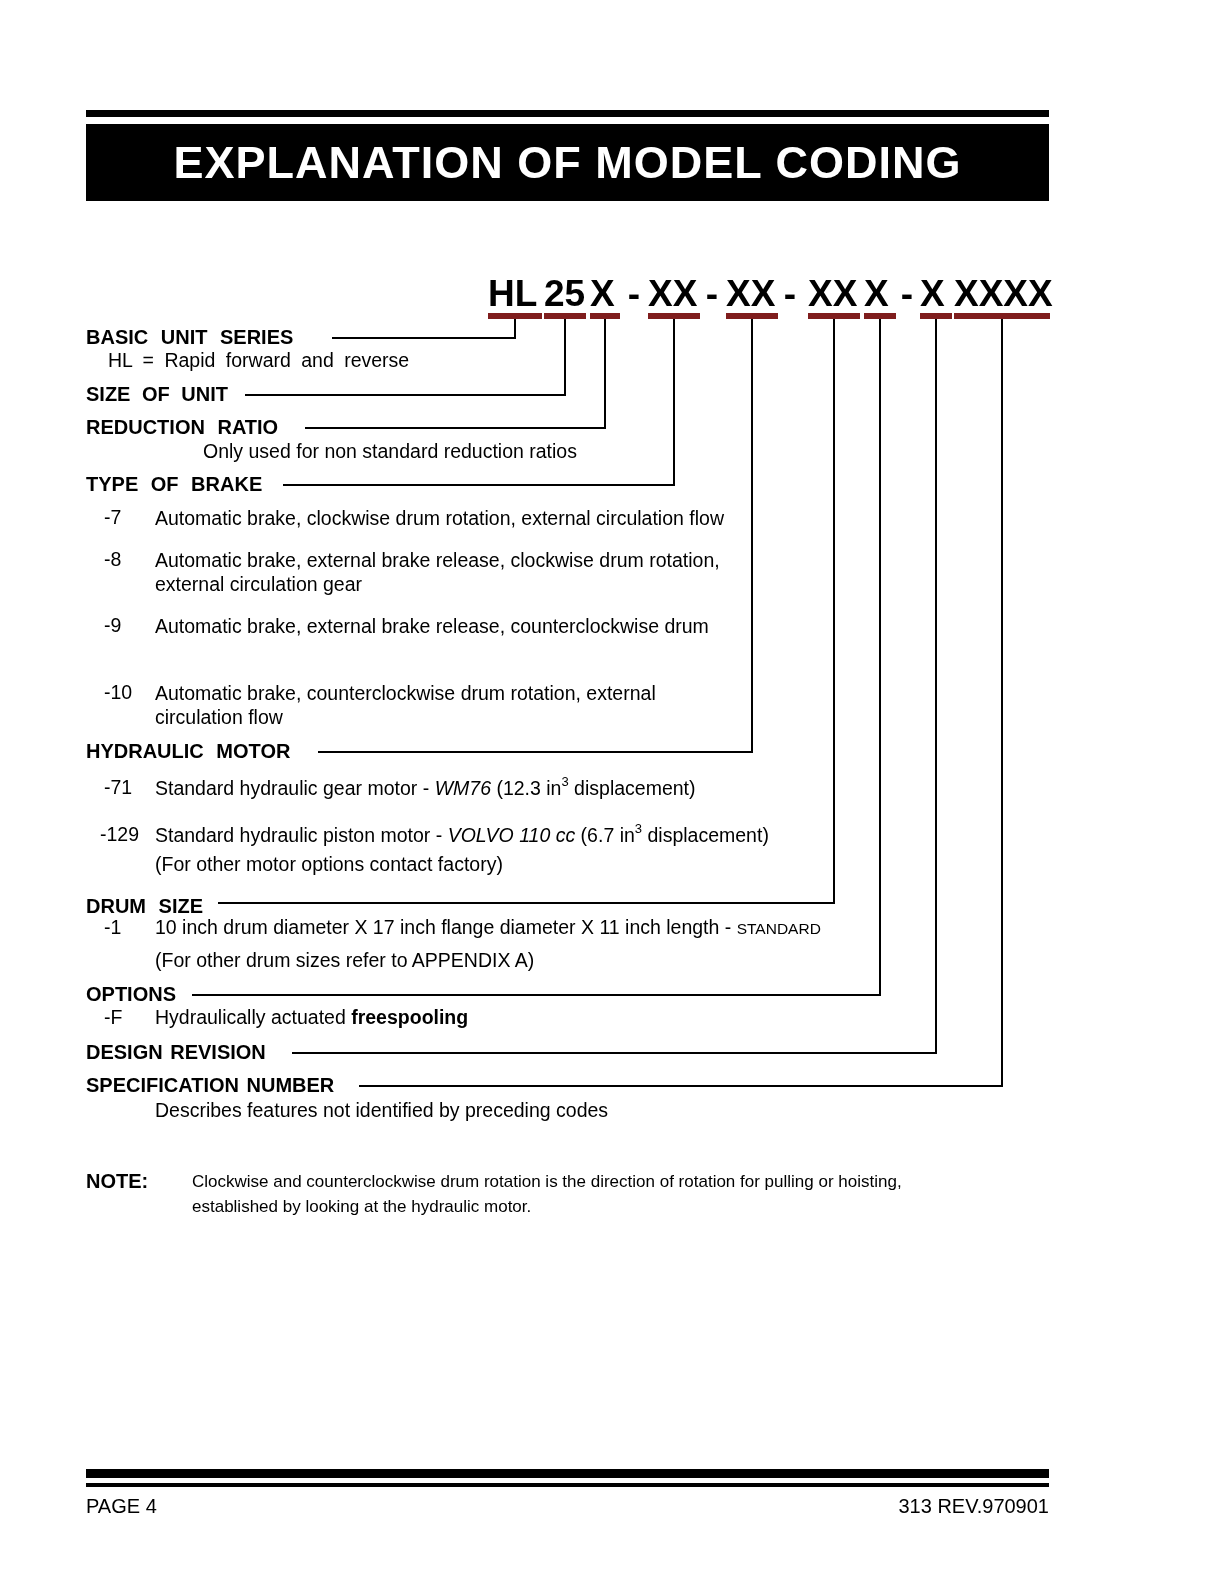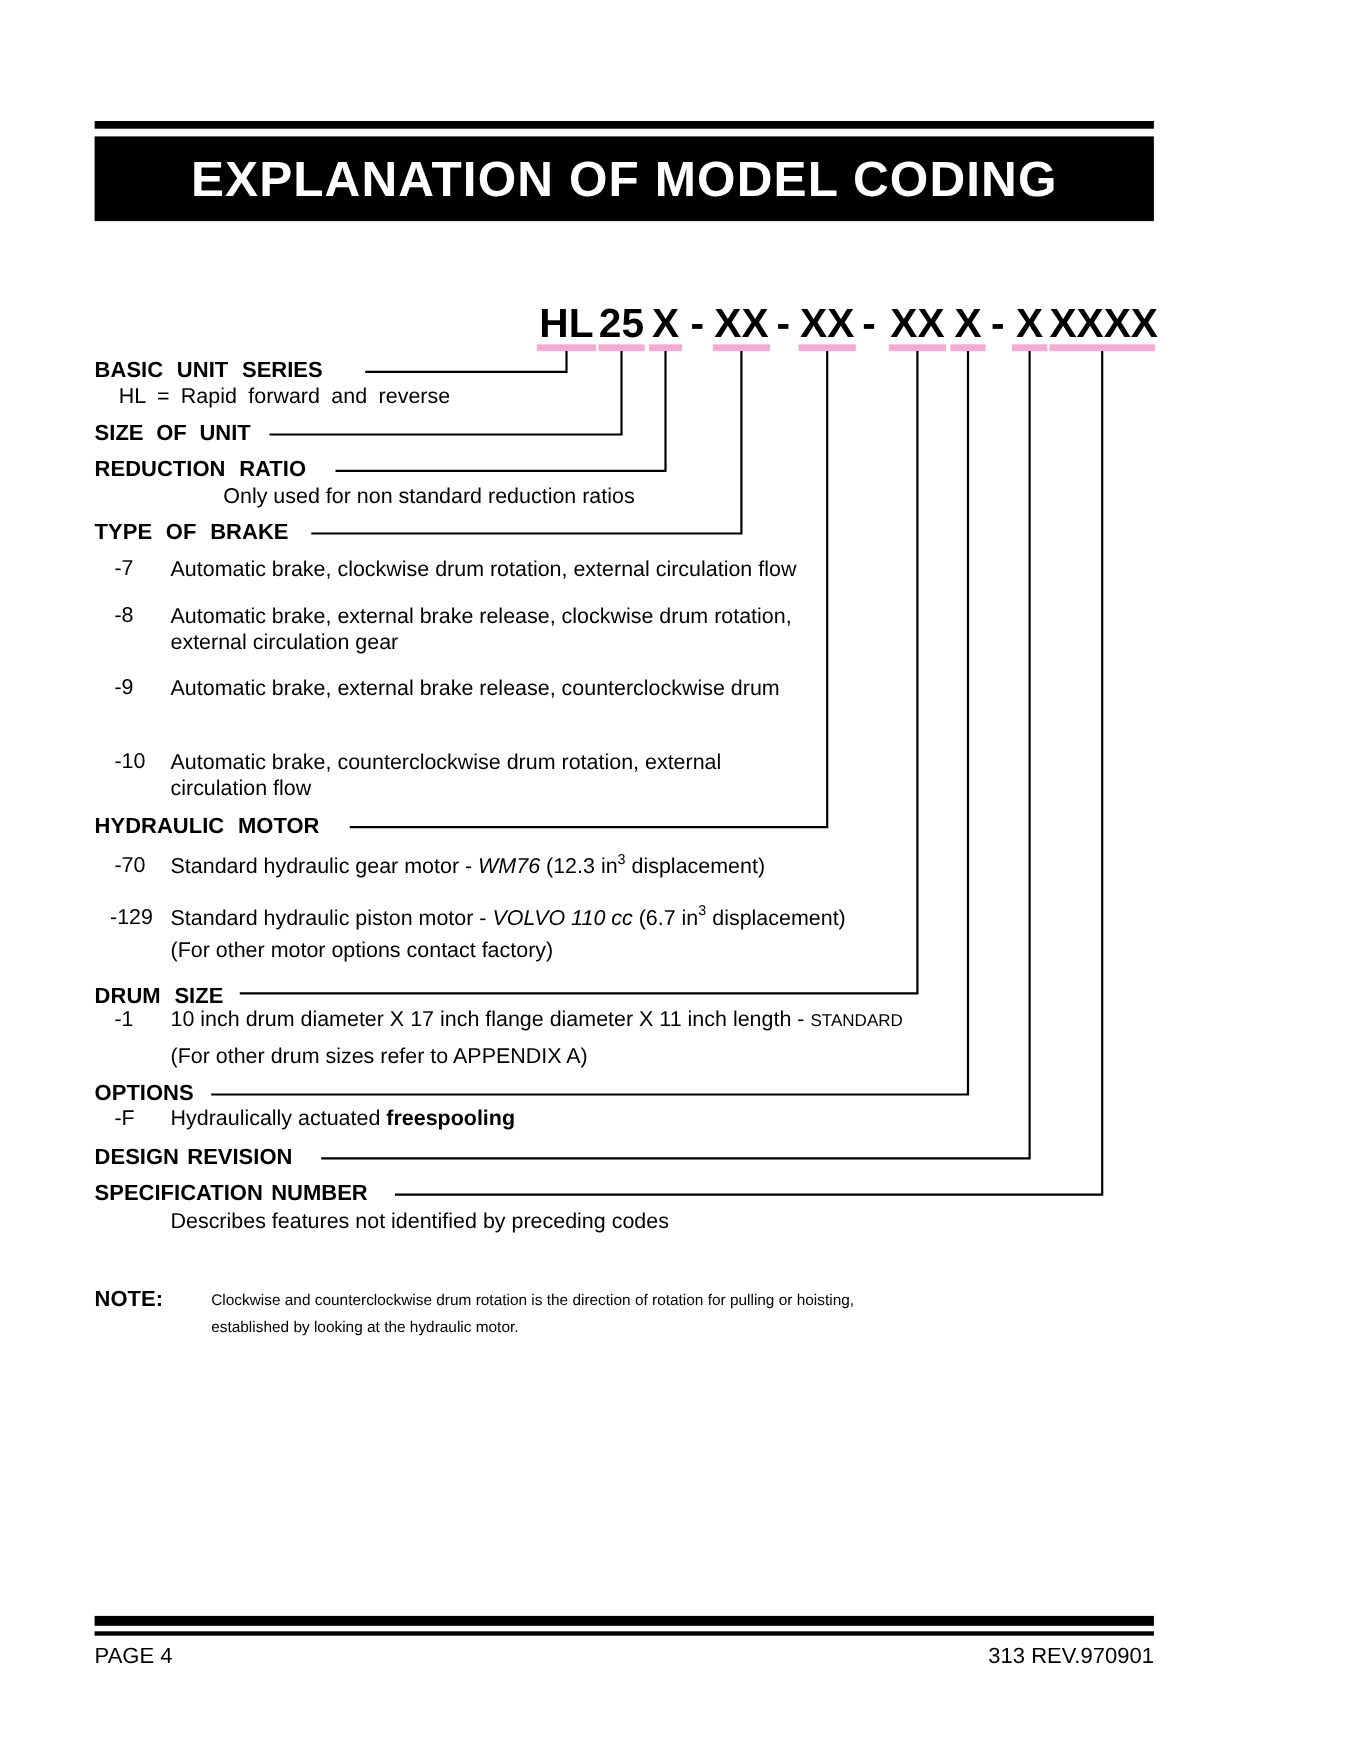--- a/index.html
+++ b/index.html
@@ -7,42 +7,42 @@
     position:relative; width:1224px; height:1584px; background:#ffffff;
     font-family:"Liberation Sans", sans-serif; color:#000; overflow:hidden;
   }
   .bar { position:absolute; background:#000; }
   .title-box {
     position:absolute; left:86px; top:124px; width:963px; height:77px;
     background:#000; color:#fff; display:flex; align-items:center; justify-content:center;
   }
   .title-box span { font-size:45px; font-weight:bold; letter-spacing:1px; white-space:nowrap; }
   .seg {
-    position:absolute; top:273px; height:40px; line-height:42px; text-align:center;
-    font-size:37px; font-weight:bold; border-bottom:6px solid #f9a8d4; white-space:nowrap;
+    position:absolute; top:273px; height:40px; line-height:42px; text-align:left;
+    font-size:37px; font-weight:bold; border-bottom:6px solid #7f1d1d; white-space:nowrap;
   }
   .dash {
     position:absolute; top:273px; height:40px; line-height:42px; text-align:center;
     font-size:37px; font-weight:bold;
   }
   .leaders { position:absolute; left:0; top:0; pointer-events:none; }
   .leaders polyline { fill:none; stroke:#000; stroke-width:2; }
   .h {
     position:absolute; font-weight:bold; font-size:20px; word-spacing:7px; white-space:nowrap;
   }
   .h.ws-sm { word-spacing:2px; }
   .t { position:absolute; font-size:19.5px; white-space:nowrap; }
   .code-col { position:absolute; left:104px; font-size:19.5px; white-space:nowrap; }
   .lines { position:absolute; font-size:19.5px; white-space:nowrap; }
   .lines > div { line-height:24px; }
   .i { font-style:italic; }
   .b { font-weight:bold; }
   .sc { font-size:15.5px; }
   sup.s3 { font-size:13px; position:relative; top:-2px; line-height:0; }
-  .note-lines { position:absolute; font-size:14px; white-space:nowrap; }
+  .note-lines { position:absolute; font-size:17px; white-space:nowrap; }
   .note-lines > div { line-height:25px; }
   .foot { position:absolute; font-size:20px; white-space:nowrap; }
 </style>
 </head>
 <body>
 
 <div class="page">
 
   <div class="bar" style="left:86px; top:110px; width:963px; height:7px;"></div>
   <div class="title-box">
@@ -102,21 +102,21 @@
   </div>
 
   <div class="code-col" style="top:681px;">-10</div>
   <div class="lines" style="left:155px; top:681px;">
     <div>Automatic brake, counterclockwise drum rotation, external</div>
     <div>circulation flow</div>
   </div>
 
   <div class="h" style="left:86px; top:740px;">HYDRAULIC MOTOR</div>
 
-  <div class="code-col" style="top:776px;">-70</div>
+  <div class="code-col" style="top:776px;">-71</div>
   <div class="lines" style="left:155px; top:776px;">
     <div><span>Standard hydraulic gear motor - </span><span class="i">WM76</span><span> (12.3 in</span><sup class="s3">3</sup><span> displacement)</span></div>
   </div>
 
   <div class="code-col" style="left:100px; top:823px;">-129</div>
   <div class="lines" style="left:155px; top:823px;">
     <div><span>Standard hydraulic piston motor - </span><span class="i">VOLVO 110 cc</span><span> (6.7 in</span><sup class="s3">3</sup><span> displacement)</span></div>
   </div>
   <div class="t" style="left:155px; top:853px;">(For other motor options contact factory)</div>
 

